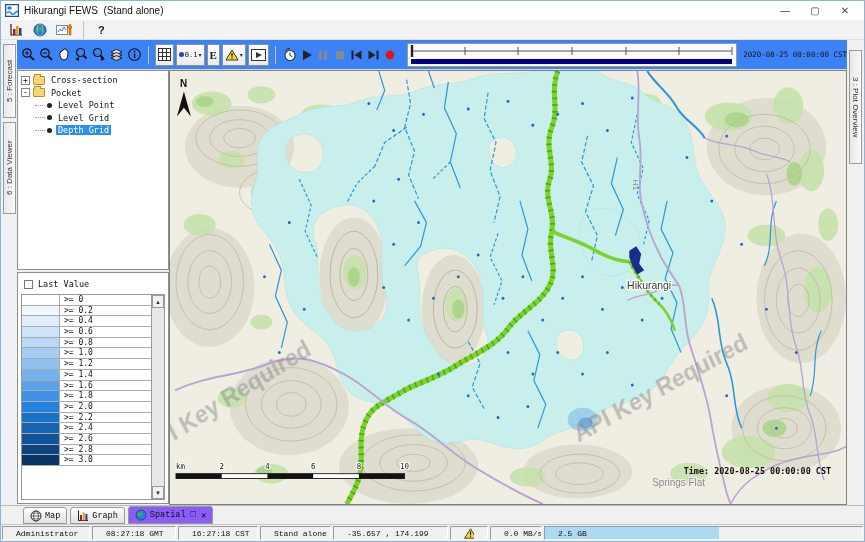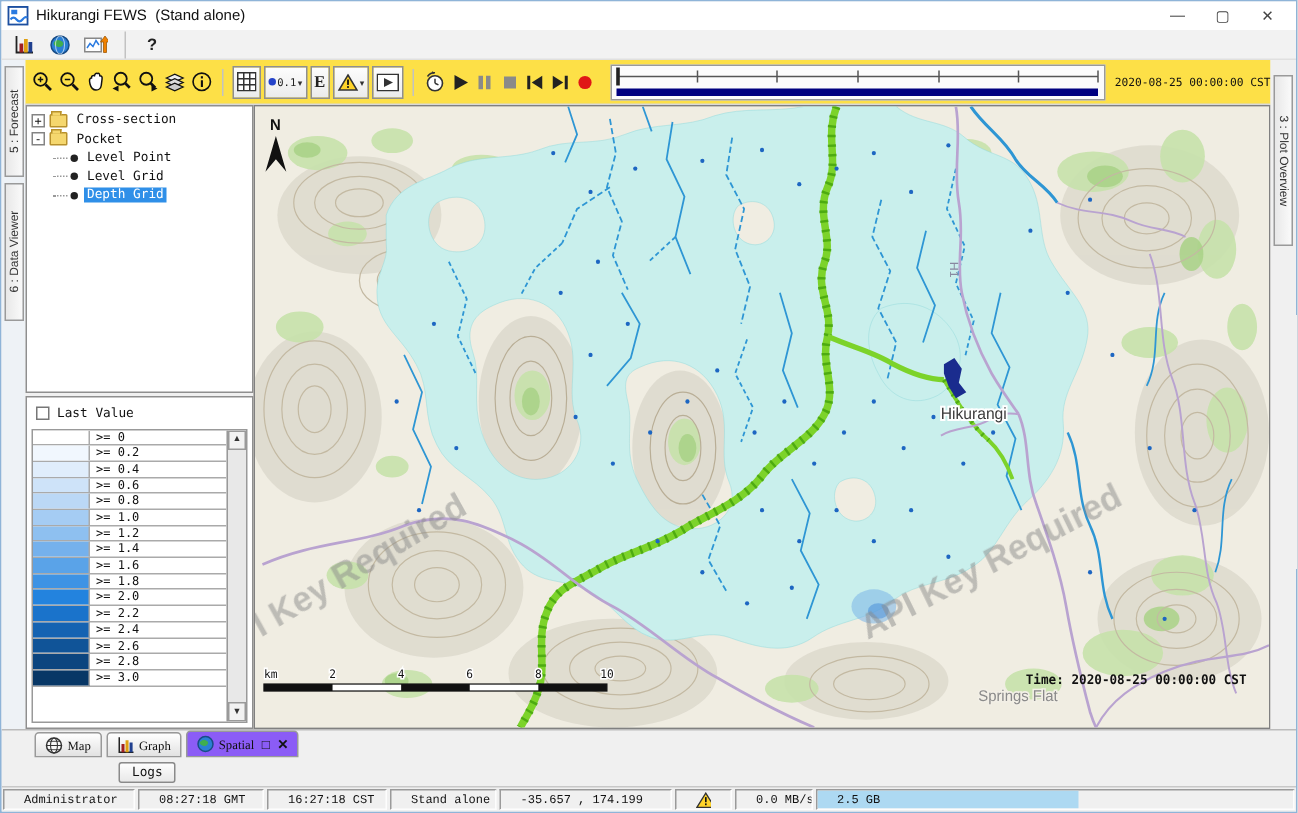--- a/index.html
+++ b/index.html
@@ -16,21 +16,21 @@
             font-size:10px; color:#444; cursor:default; }
 
   
   .menubar { height:18px; background:#f6f6f6; border-top:1px solid #e4e4e4; border-bottom:1px solid #dcdcdc;
              display:flex; align-items:center; padding-left:4px; flex:none; }
   .menuitem { font-size:9px; color:#222; padding:2px 8px; }
 
   
   .toolbar1 { height:20px; background:#f2f2f2; display:flex; align-items:center; gap:6px; padding-left:6px;
               border-bottom:1px solid #e0e0e0; flex:none; }
-  .toolbar2 { height:30px; background:#fde047; display:flex; align-items:center; gap:2px; padding-left:4px;
+  .toolbar2 { height:30px; background:#3b82f6; display:flex; align-items:center; gap:2px; padding-left:4px;
               border-bottom:1px solid #d8d8d8; flex:none; }
   .tbtn { width:17px; height:20px; display:flex; align-items:center; justify-content:center; }
   .tbtn2 { width:18px; height:20px; display:flex; align-items:center; justify-content:center; }
   .trans { width:16px; height:18px; display:flex; align-items:center; justify-content:center; }
   .sep { width:1px; height:18px; background:#c2c2c2; margin:0 4px; flex:none; }
   .tbox { border:1px solid #8f8f8f; background:linear-gradient(#fdfdfd,#ebebeb); height:22px;
           display:flex; align-items:center; justify-content:center; gap:1px; padding:0 2px; }
   .helpq { font-size:11px; font-weight:bold; color:#222; padding:0 4px; }
   .ddarrow { font-size:6px; color:#333; }
   .dotblue { width:5px; height:5px; border-radius:50%; background:#2543c9; display:inline-block; }
@@ -84,21 +84,21 @@
   .scrbtn { height:13px; background:#f2f2f2; border:1px solid #9a9a9a; font-size:6px; color:#333; display:flex; align-items:center; justify-content:center; }
 
   
   .mappanel { flex:1; border:1px solid #808080; min-width:0; background:#f0ede2; }
   .mappanel svg { display:block; width:100%; height:100%; }
 
   
   .tabbar { height:19px; background:#f0f0f0; border-top:1px solid #bbb; display:flex; align-items:flex-end; gap:3px; padding-left:22px; flex:none; }
   .btab { display:flex; align-items:center; gap:3px; height:17px; padding:0 6px; border:1px solid #999;
           border-radius:3px 3px 0 0; background:linear-gradient(#fff,#e2e2e2);
-          font-family:Liberation Serif, serif; font-size:8.5px; color:#111; }
+          font-family:Liberation Mono, monospace; font-size:8.5px; color:#111; }
   .btab.active { background:#8b5cf6; height:18px; }
   .tabctl { font-size:9px; font-weight:bold; color:#111; margin-left:2px; }
   .logsrow { height:19px; background:#f0f0f0; display:flex; align-items:center; flex:none; }
   .logsbtn { margin-left:78px; padding:1px 8px; border:1px solid #8a8a8a; border-radius:2px;
              background:linear-gradient(#fdfdfd,#e8e8e8); font-family:"DejaVu Sans Mono",monospace; font-size:8.5px; color:#111; }
   .statusbar { height:17px; background:#f0f0f0; border-top:1px solid #c8c8c8; display:flex; align-items:stretch; gap:2px; padding:1px 1px; flex:none; }
   .scell { border:1px solid; border-color:#9a9a9a #fdfdfd #fdfdfd #9a9a9a; display:flex; align-items:center;
            padding:0 13px; font-family:Liberation Mono, monospace; font-size:8px; color:#111;
            white-space:nowrap; overflow:hidden; flex:none; position:relative; }
   .memfill { position:absolute; left:0; top:0; bottom:0; width:55%; background:#add9f2; }
@@ -700,23 +700,20 @@
       <svg width="12" height="12">
           <circle cx="6" cy="6" r="5" fill="#2a7fd4" stroke="#184c86"></circle>
           <path d="M2.5,4.5 q2,-2 3.5,-1 q2.5,1 1.5,2.5 q-1,2 -3.5,1 q-2.5,-1 -1.5,-2.5z" fill="#3fae4e"></path>
         </svg>
       <span>Spatial</span>
       <span class="tabctl">□</span>
       <span class="tabctl">✕</span>
     </div>
   </div>
 
-  <div class="logsrow">
-    <span class="logsbtn">Logs</span>
-  </div>
 
   <div class="statusbar">
     <span class="scell" style="width:88px">Administrator</span>
     <span class="scell" style="width:84px">08:27:18 GMT</span>
     <span class="scell" style="width:80px">16:27:18 CST</span>
     <span class="scell" style="width:71px">Stand alone</span>
     <span class="scell" style="width:115px">-35.657 , 174.199</span>
     <span class="scell" style="width:38px; justify-content:center">
       <svg width="13" height="11">
           <path d="M6.5,0.8 L12.4,10.2 H0.6z" fill="#ffd42a" stroke="#333" stroke-width=".9"></path>

